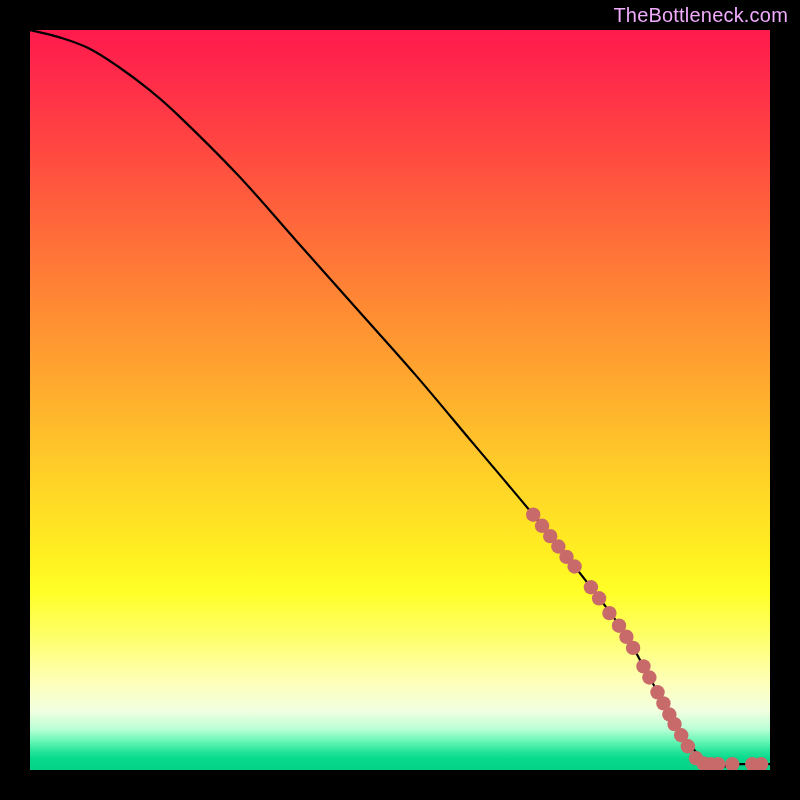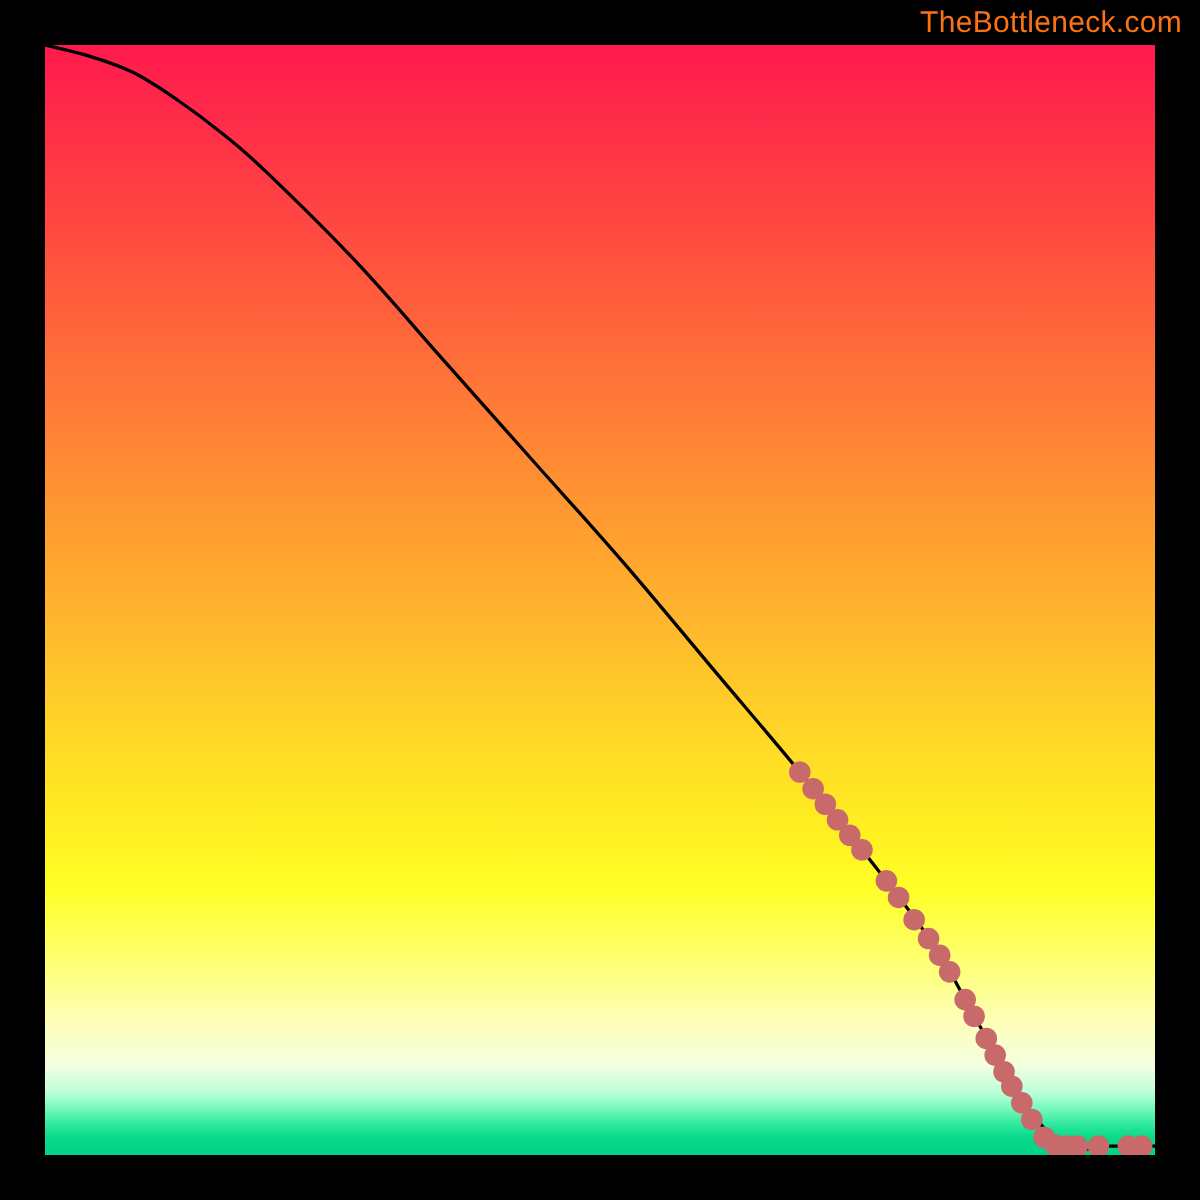--- a/index.html
+++ b/index.html
@@ -8,21 +8,21 @@
     height: 800px;
     background: #000;
     position: relative;
     overflow: hidden;
     font-family: Arial, Helvetica, sans-serif;
   }
   .watermark {
     position: absolute;
     top: 4px;
     right: 12px;
-    color: #f97316;
+    color: #f0abfc;
     font-size: 20px;
     font-weight: 500;
     z-index: 10;
     letter-spacing: 0.2px;
   }
   .plot-area {
     position: absolute;
     left: 30px;
     top: 30px;
     width: 740px;

